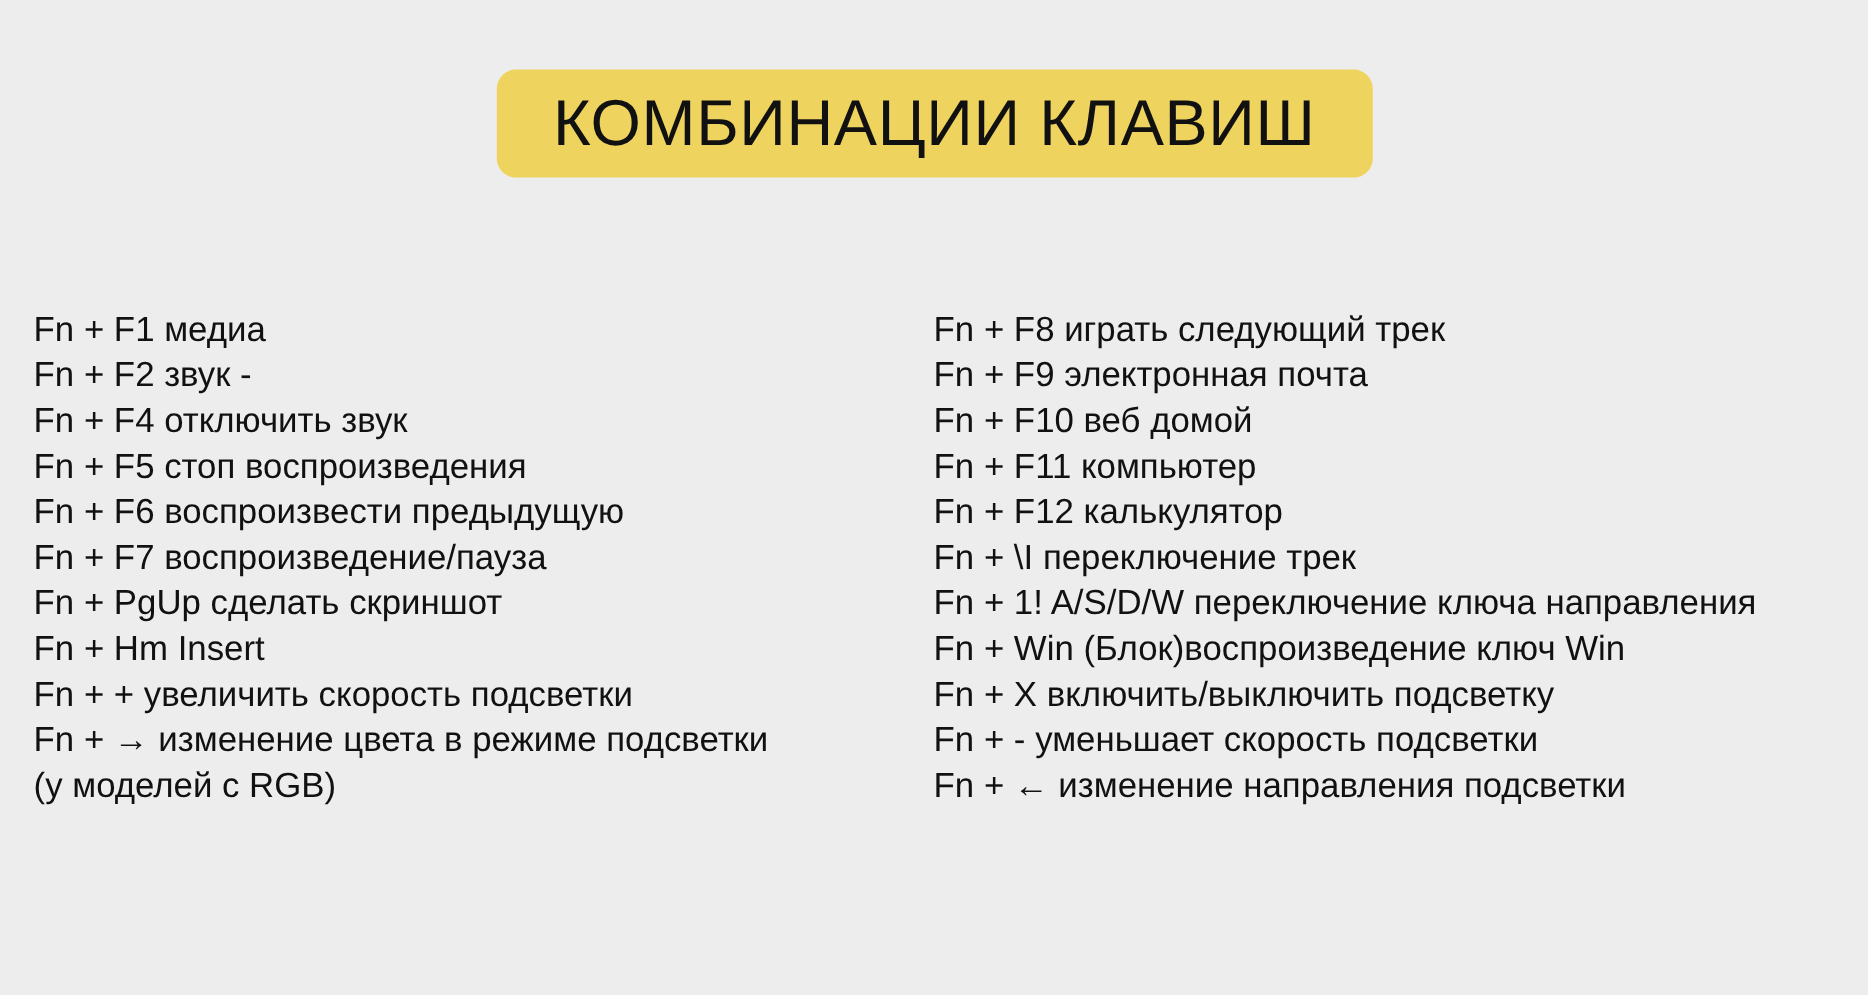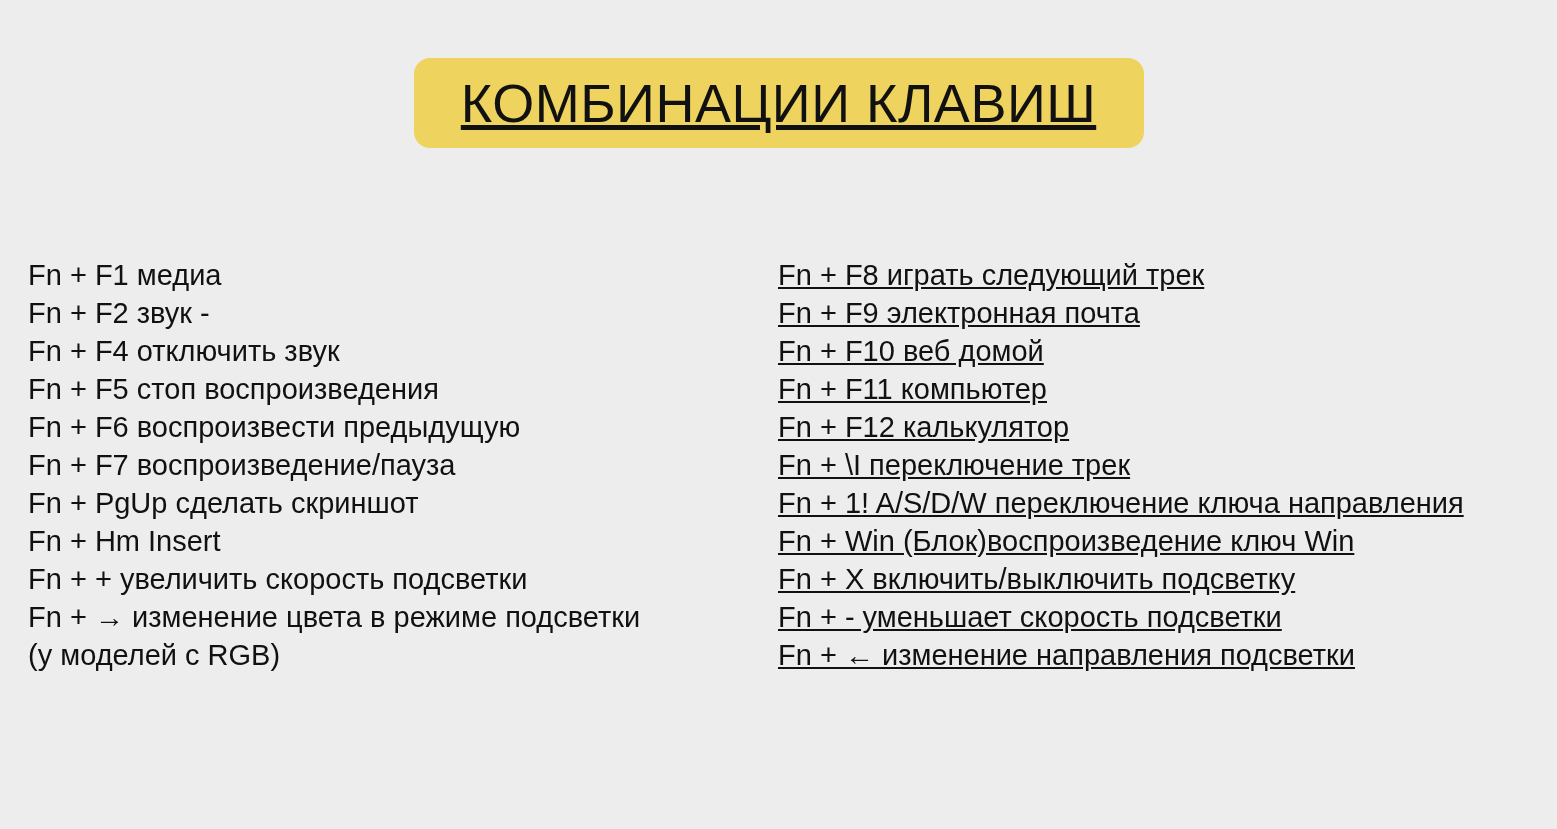--- a/index.html
+++ b/index.html
@@ -42,38 +42,37 @@
     align-items: center;
     justify-content: center;
   }
   .banner-title {
     font-size: 54px;
     font-weight: 400;
     letter-spacing: 0.5px;
     line-height: 1;
     color: #111111;
     white-space: nowrap;
-    text-decoration: underline;
   }
 
   
   .columns {
     position: absolute;
     left: 0;
     top: 228px;
     width: 1557px;
     height: 520px;
     margin-top: 28px;
   }
   .column {
     position: absolute;
     top: 0;
   }
   .column-left  { left: 28px;  width: 730px; }
-  .column-right { left: 778px; width: 770px; text-decoration: underline; }
+  .column-right { left: 778px; width: 770px; }
 
   .shortcut {
     font-size: 29px;
     line-height: 38px;
     font-weight: 400;
     color: #111111;
     white-space: pre-wrap;
     margin: 0;
   }
 </style>

